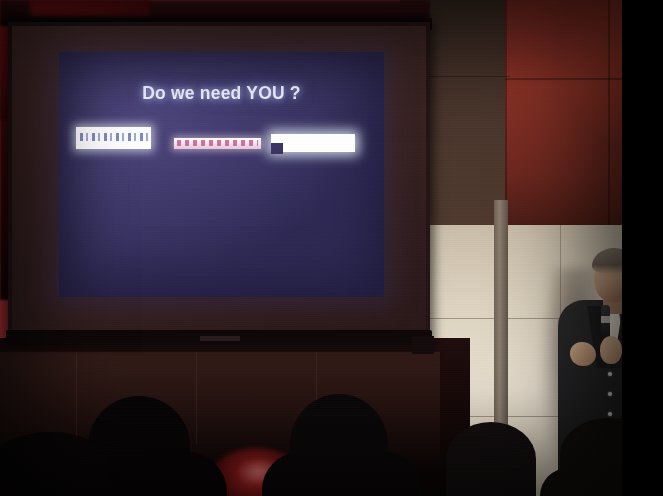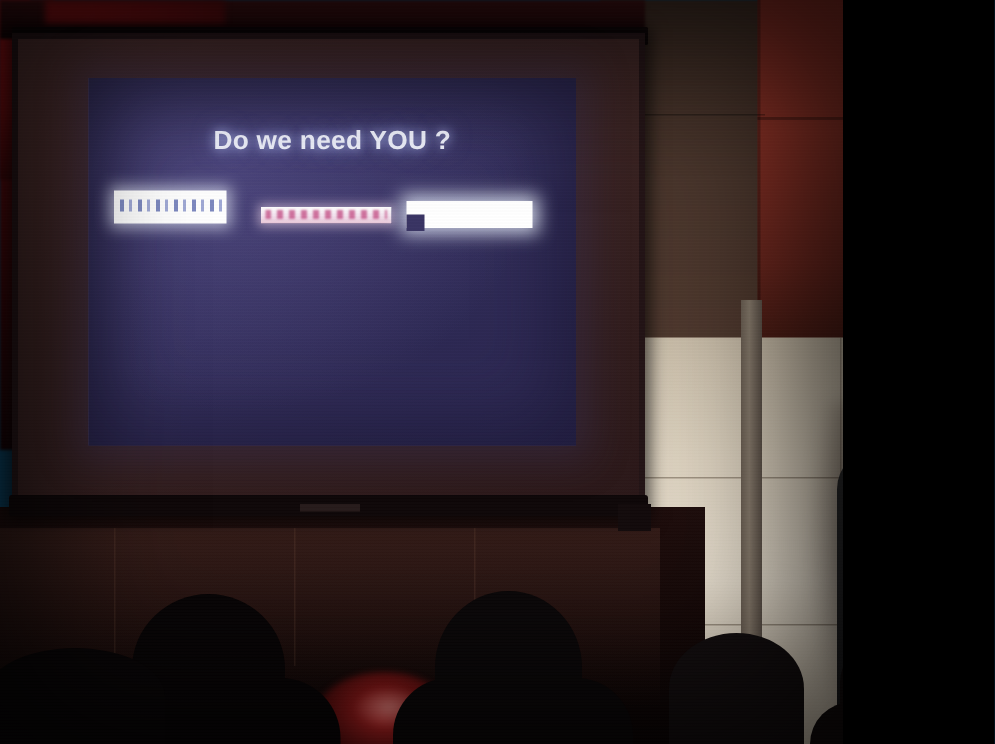--- a/index.html
+++ b/index.html
@@ -1,20 +1,20 @@
 <!DOCTYPE html>
 <html><head>
 <meta charset="utf-8">
 <style>
   html,body{margin:0;padding:0;background:#000;}
   body{width:663px;height:496px;overflow:hidden;
        font-family:"Liberation Sans",sans-serif;}
 
-  #scene{position:relative;width:562px;height:496px;overflow:hidden;
-         background:#0c4a6e;}
+  #scene{position:relative;width:622px;height:496px;overflow:hidden;
+         background:#ef4444;}
 
   
   .wall-red-left{position:absolute;left:0;top:0;width:36px;height:300px;
       background:linear-gradient(180deg,#8e1114 0%,#6d0d10 35%,#39080b 75%,#1a0407 100%);
       filter:blur(1px);}
   .wall-red-left2{position:absolute;left:0;top:0;width:20px;height:120px;
       background:linear-gradient(180deg,#c2171b 0%,#8c1013 60%,#4a0a0c 100%);
       filter:blur(1.2px);}
   .wall-top-strip{position:absolute;left:0;top:0;width:430px;height:26px;
       background:linear-gradient(180deg,#3a1012 0%,#24090b 60%,#140507 100%);

